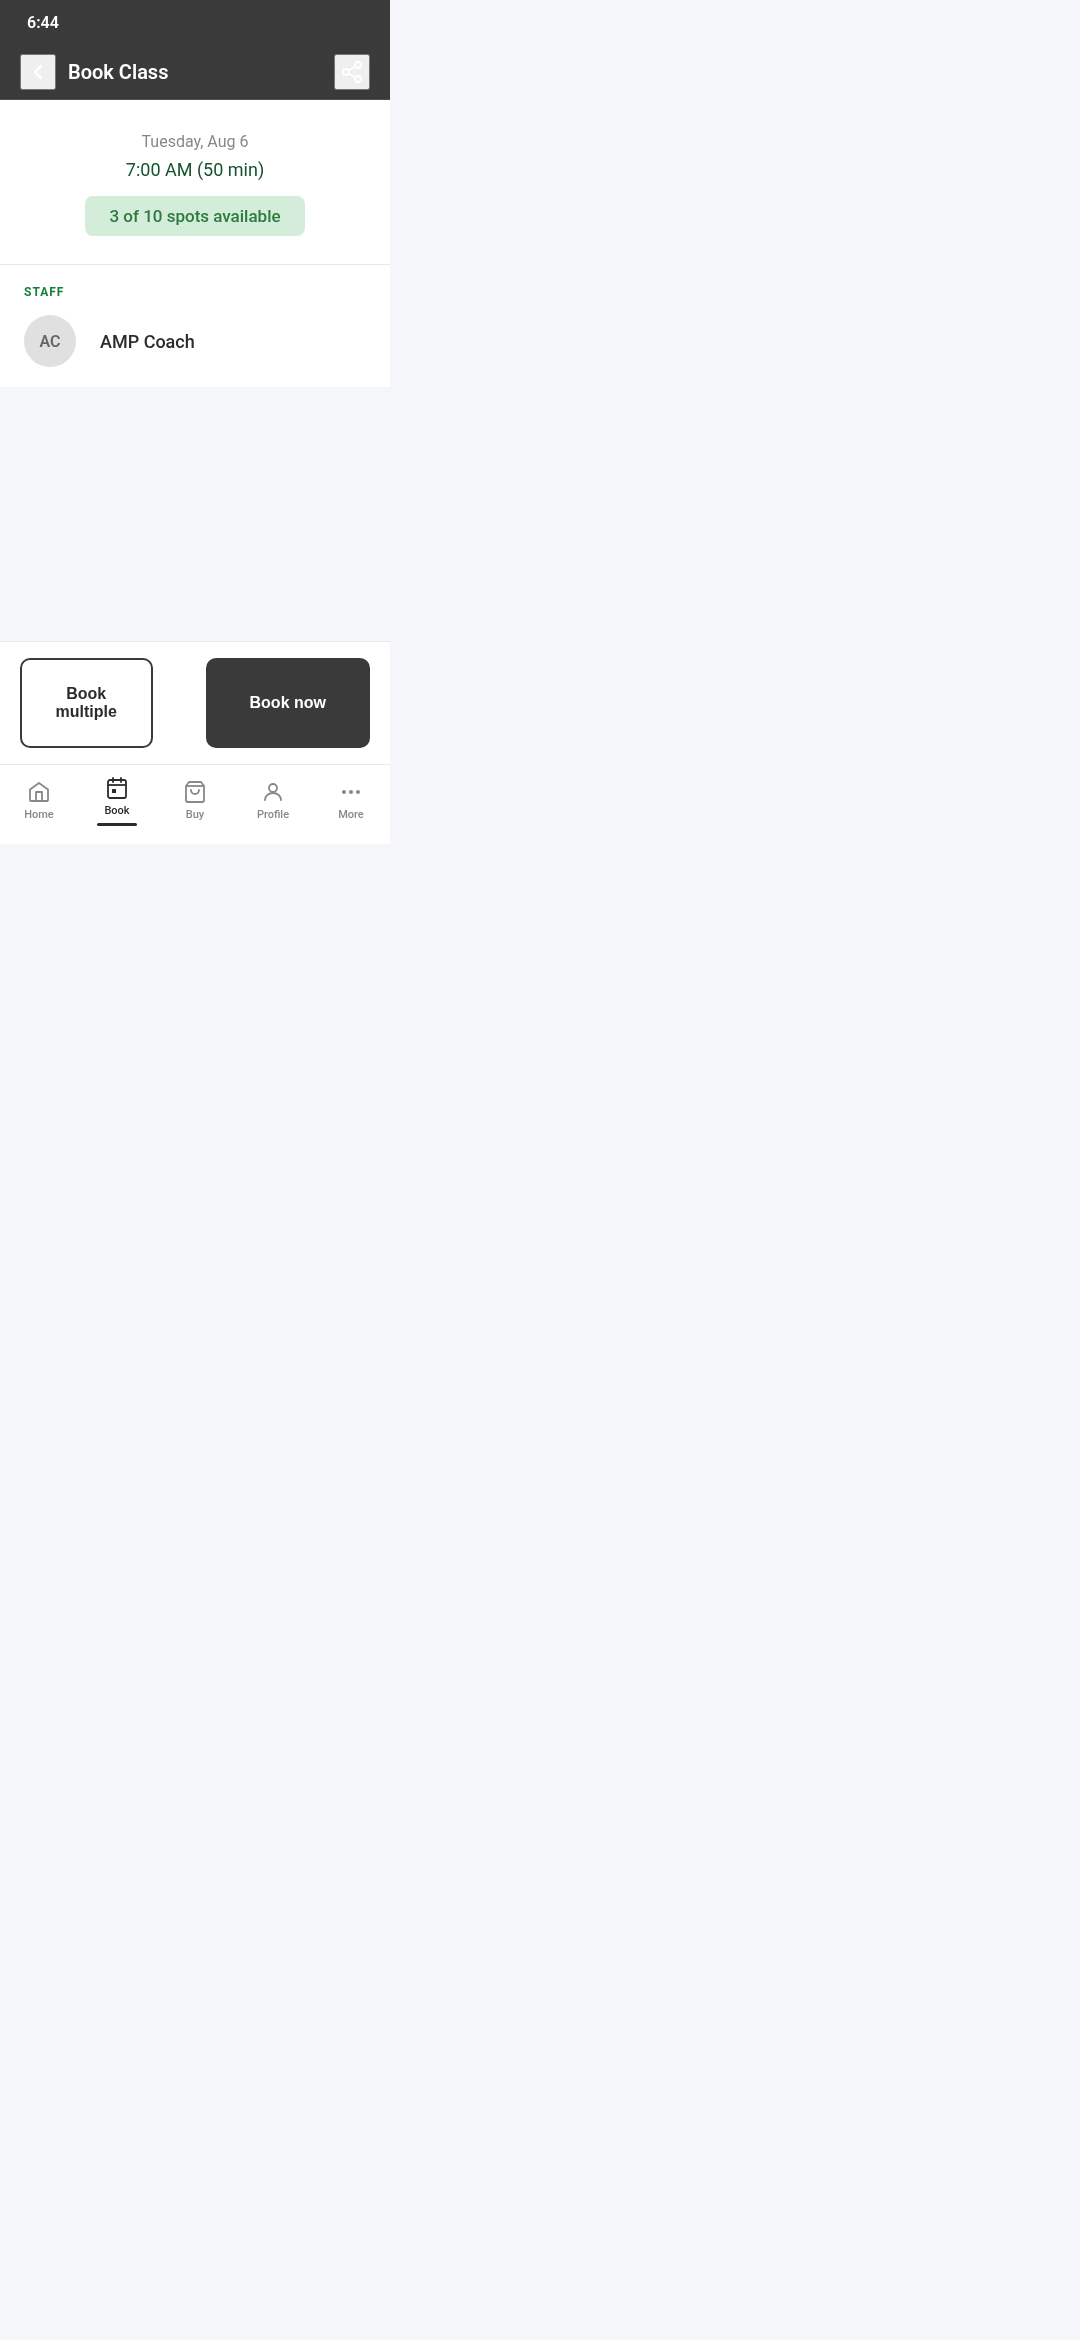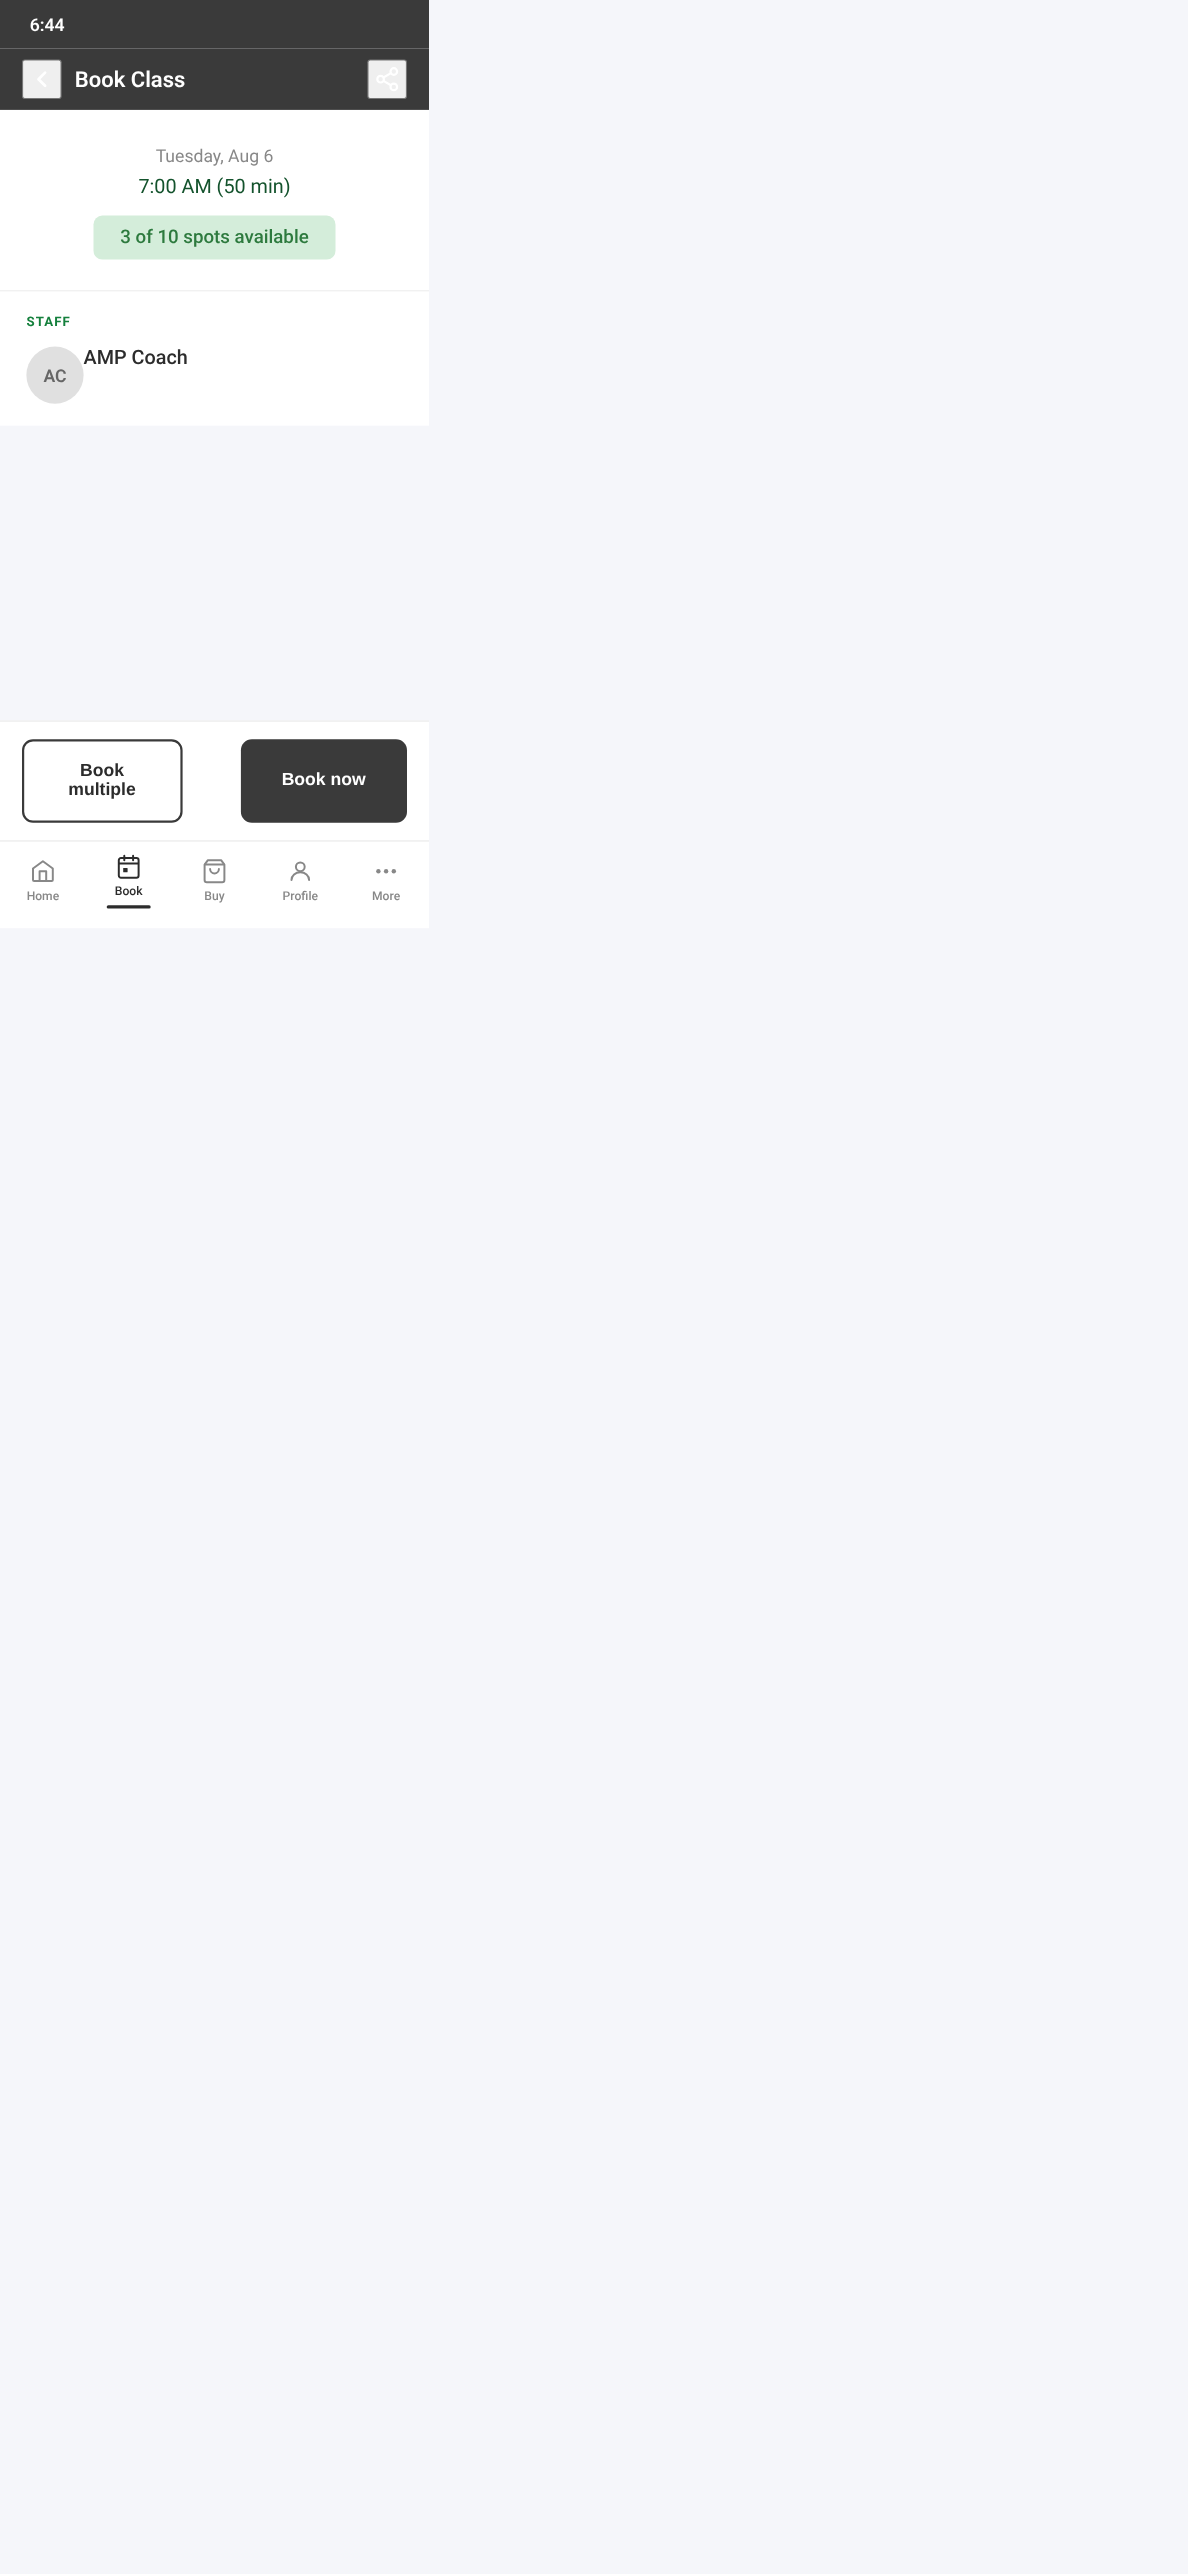--- a/index.html
+++ b/index.html
@@ -129,22 +129,22 @@
       color: #15803d;
       font-size: 12px;
       font-weight: 700;
       letter-spacing: 1px;
       text-transform: uppercase;
       margin-bottom: 16px;
     }
 
     .staff-item {
       display: flex;
-      align-items: flex-start;
-      gap: 0;
+      align-items: center;
+      gap: 24px;
     }
 
     .staff-avatar {
       width: 52px;
       height: 52px;
       border-radius: 50%;
       background: #e0e0e0;
       display: flex;
       align-items: center;
       justify-content: center;
@@ -183,21 +183,21 @@
       background: #ffffff;
       color: #2c2c2c;
       font-size: 16px;
       font-weight: 600;
       cursor: pointer;
       text-align: center;
     }
 
     .btn-book-now {
       flex: 1;
-      padding: 23px;
+      padding: 36px;
       border: none;
       border-radius: 10px;
       background: #3a3a3a;
       color: #ffffff;
       font-size: 16px;
       font-weight: 600;
       cursor: pointer;
       text-align: center;
       margin-left: 41px;
     }

